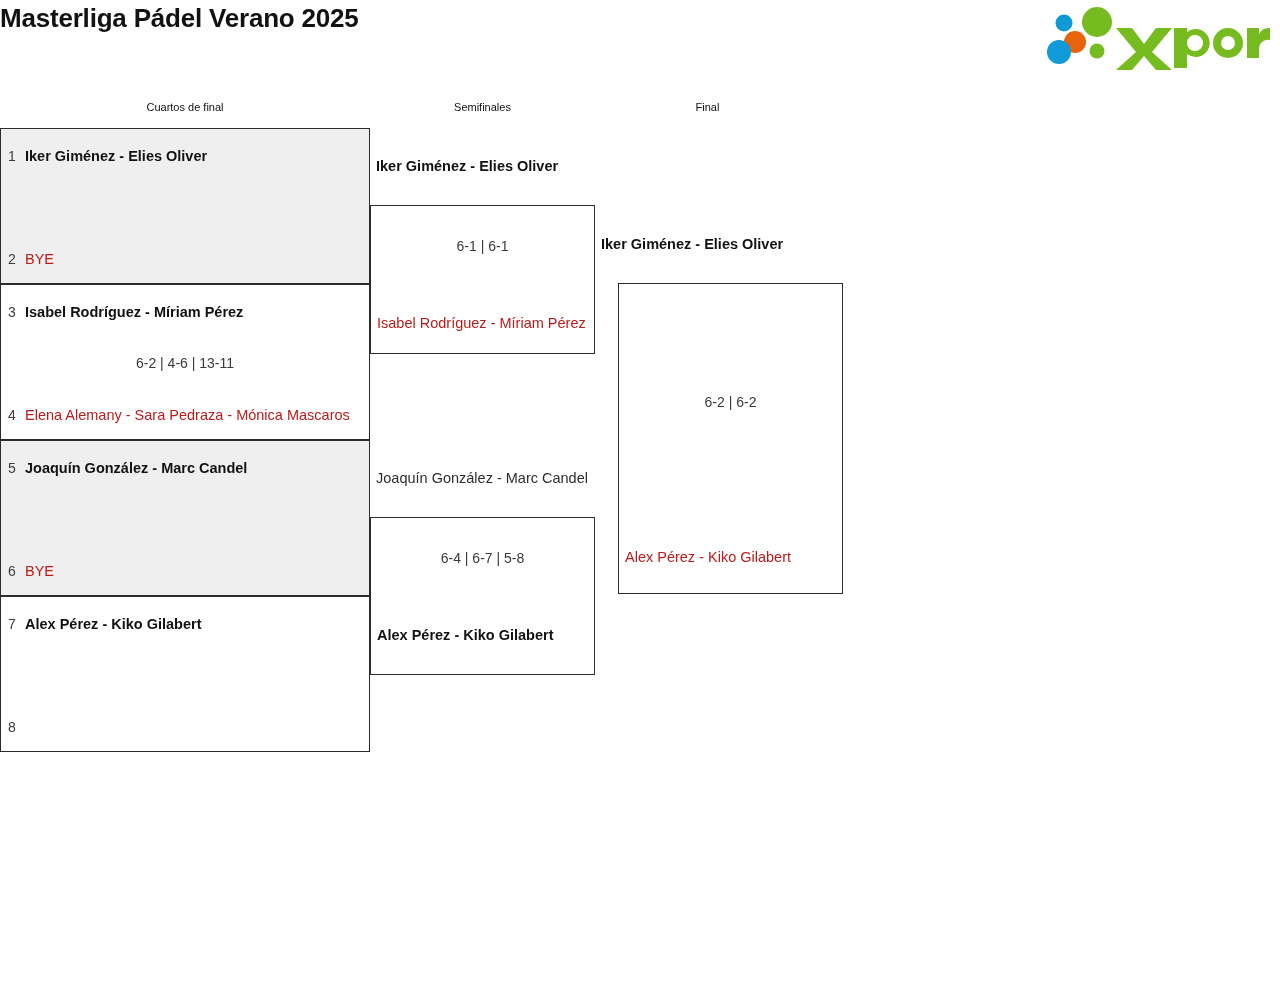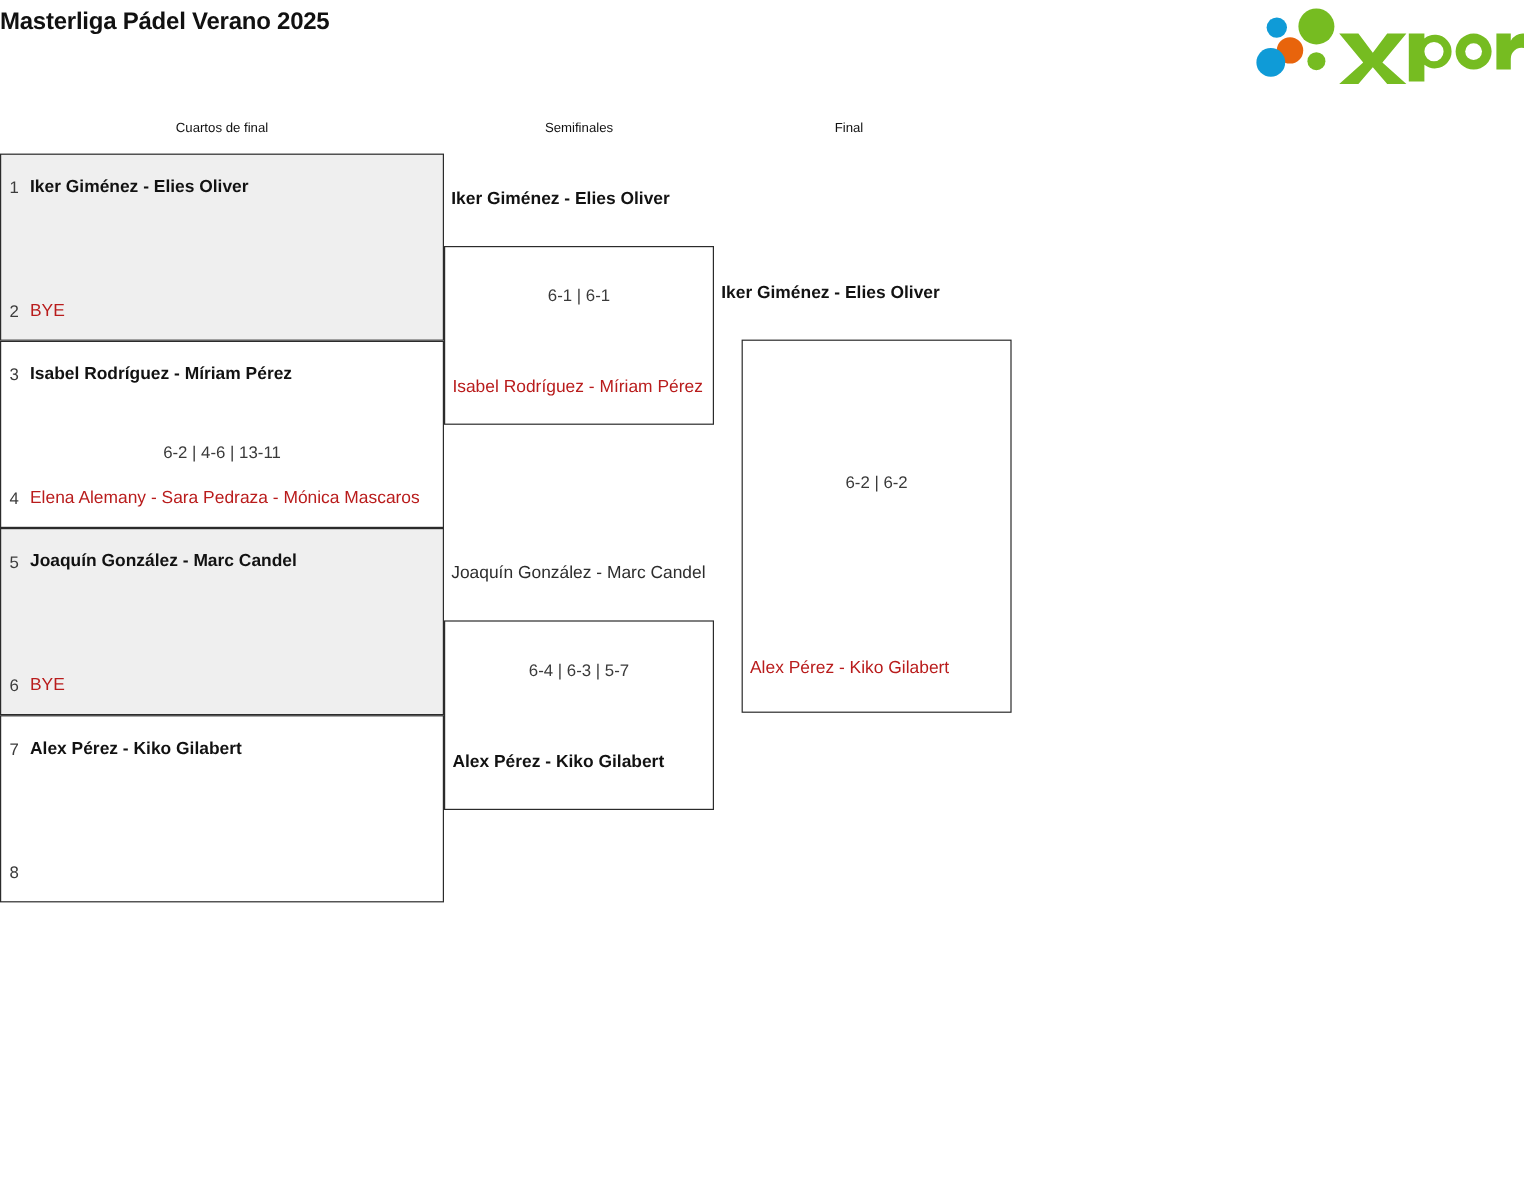--- a/index.html
+++ b/index.html
@@ -16,21 +16,21 @@
 
   #root { position: relative; width: 1280px; height: 982px; }
 
   
   .title-block {
     position: absolute;
     left: 0px; top: 0px;
     width: 980px;
   }
   .title-line {
-    font-size: 20px;
+    font-size: 26px;
     font-weight: bold;
     line-height: 30px;
     letter-spacing: -0.2px;
     color: #111111;
     white-space: nowrap;
   }
   .title-line.l1 { padding-top: 3px; }
 
   
   .logo {
@@ -151,21 +151,21 @@
     <div class="seed" style="top:18px;">1</div>
     <div class="pname win" style="top:18px;">Iker Giménez - Elies Oliver</div>
     <div class="score" style="top:69px;"></div>
     <div class="seed" style="top:121px;">2</div>
     <div class="pname" style="top:121px;">BYE</div>
   </div>
 
   <div class="mbox plain" style="left:0px; top:284px; width:370px; height:156px;">
     <div class="seed" style="top:18px;">3</div>
     <div class="pname win" style="top:18px;">Isabel Rodríguez - Míriam Pérez</div>
-    <div class="score" style="top:83px;">6-2 | 4-6 | 13-11</div>
+    <div class="score" style="top:69px;">6-2 | 4-6 | 13-11</div>
     <div class="seed" style="top:121px;">4</div>
     <div class="pname" style="top:121px;">Elena Alemany - Sara Pedraza - Mónica Mascaros</div>
   </div>
 
   <div class="mbox shaded" style="left:0px; top:440px; width:370px; height:156px;">
     <div class="seed" style="top:18px;">5</div>
     <div class="pname win" style="top:18px;">Joaquín González - Marc Candel</div>
     <div class="score" style="top:69px;"></div>
     <div class="seed" style="top:121px;">6</div>
     <div class="pname" style="top:121px;">BYE</div>
@@ -184,21 +184,21 @@
   <div class="mbox plain" style="left:370px; top:205px; width:225px; height:149px;">
     <div class="score" style="top:31px;">6-1 | 6-1</div>
     <div class="pname" style="left:6px; right:0px; top:108px;">Isabel Rodríguez - Míriam Pérez</div>
   </div>
 
   <div class="clip" style="left:370px; top:462px; width:225px; height:32px;">
     <div class="float-name" style="left:6px; top:7px; right:0;">Joaquín González - Marc Candel</div>
   </div>
 
   <div class="mbox plain" style="left:370px; top:517px; width:225px; height:158px;">
-    <div class="score" style="top:31px;">6-4 | 6-3 | 5-7</div>
+    <div class="score" style="top:31px;">6-4 | 6-7 | 5-8</div>
     <div class="pname win" style="left:6px; right:0px; top:108px;">Alex Pérez - Kiko Gilabert</div>
   </div>
 
   <div class="clip" style="left:595px; top:228px; width:225px; height:32px;">
     <div class="float-name win" style="left:6px; top:7px; right:0;">Iker Giménez - Elies Oliver</div>
   </div>
 
   <div class="mbox plain" style="left:618px; top:283px; width:225px; height:311px;">
     <div class="score" style="top:109px;">6-2 | 6-2</div>
     <div class="pname" style="left:6px; right:0px; top:264px;">Alex Pérez - Kiko Gilabert</div>

